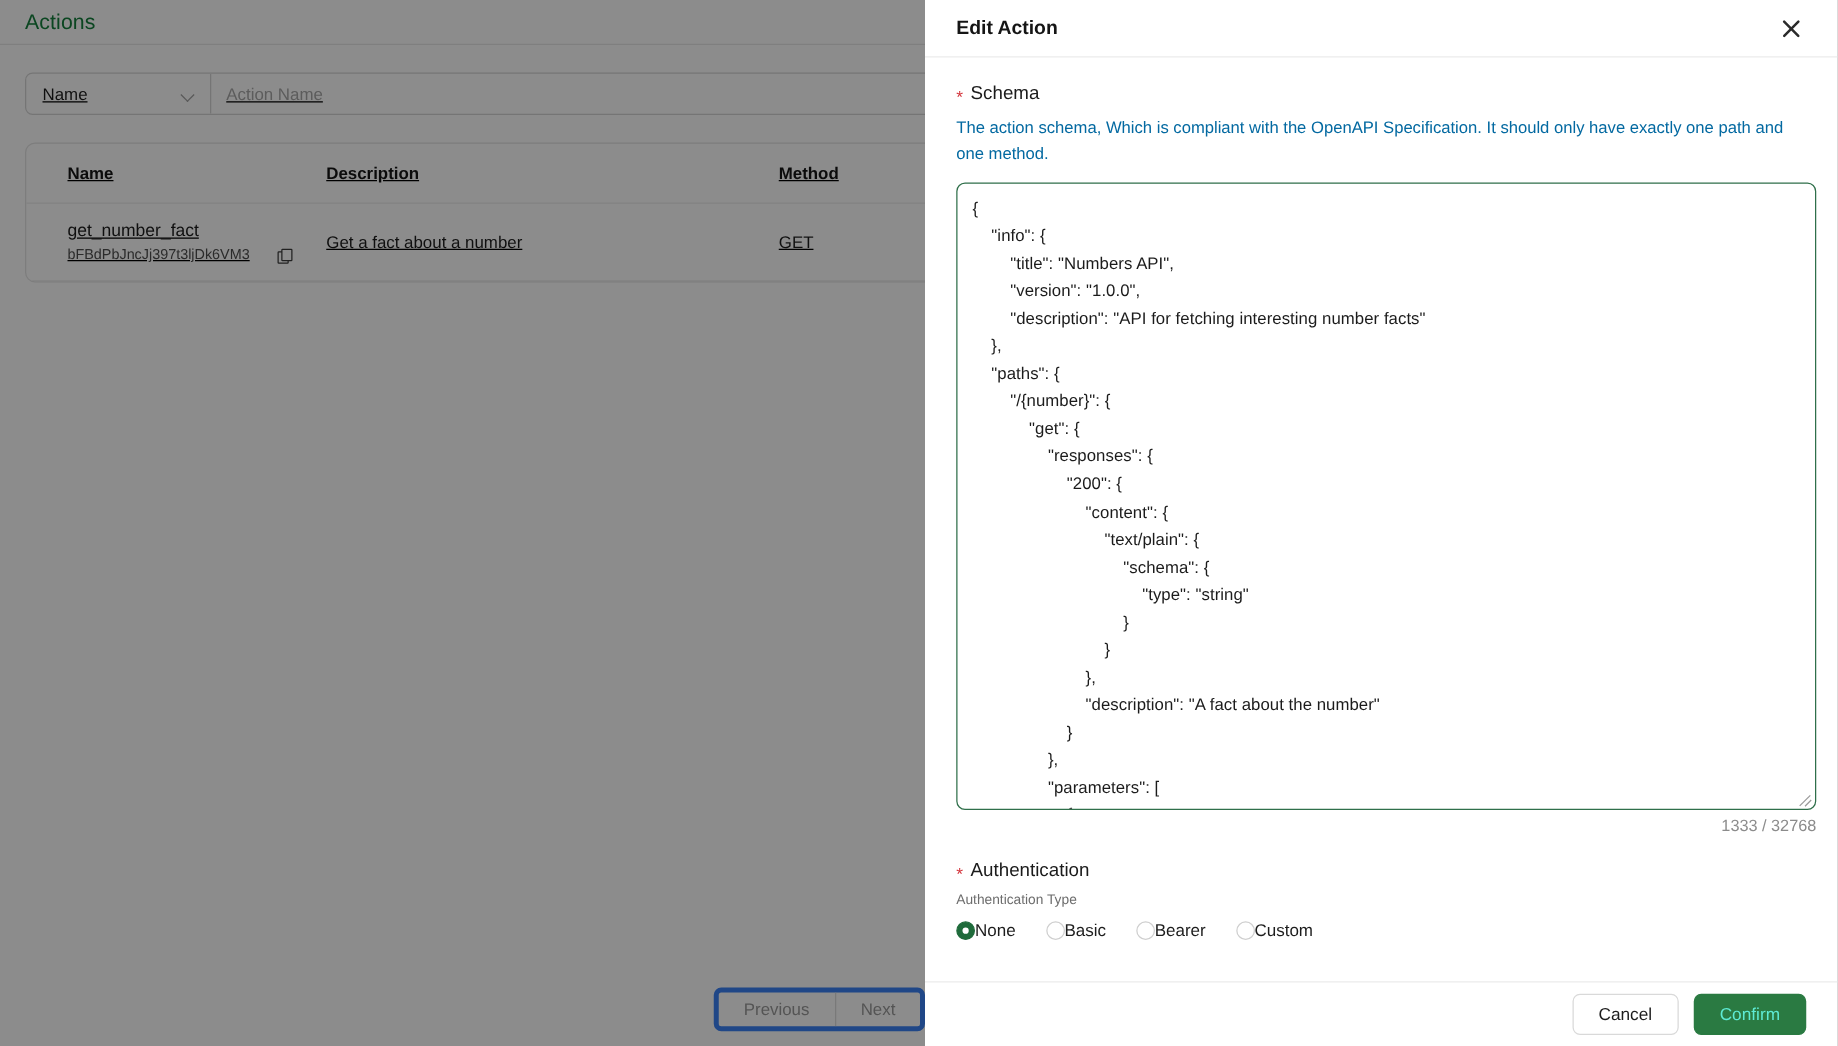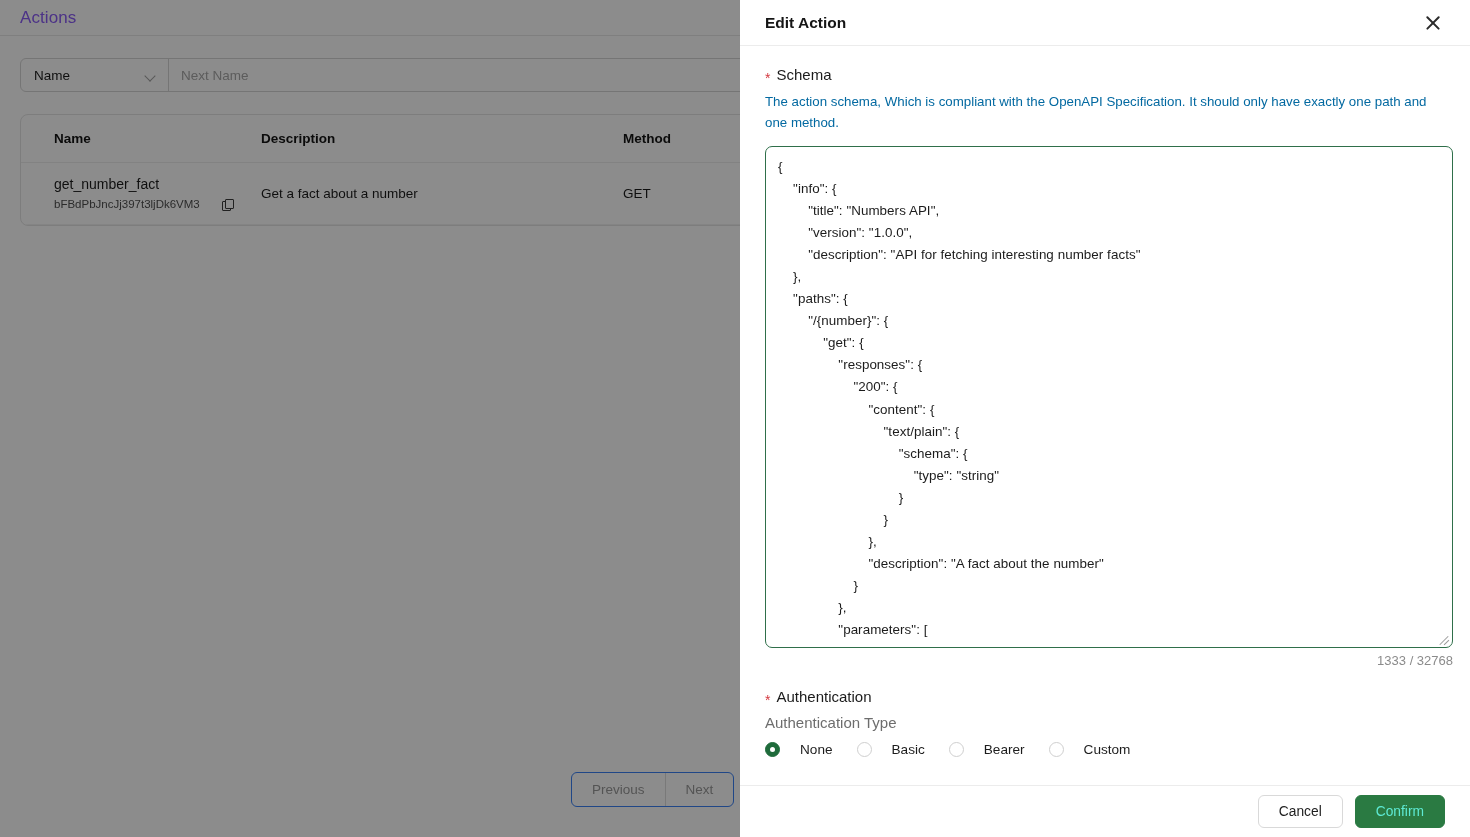--- a/index.html
+++ b/index.html
@@ -27,27 +27,28 @@
 
   .bg-header {
     height: 36px;
     display: flex;
     align-items: center;
     padding: 0 20px;
     border-bottom: 1px solid #e7e7e7;
   }
   .bg-header-title {
     font-size: 17px;
-    color: #8b5cf6;
+    color: #15803d;
     font-weight: 400;
     letter-spacing: 0.1px;
   }
 
   .bg-body {
     padding: 22px 20px 0 20px;
+    text-decoration: underline;
   }
 
   
   .filter-row {
     display: flex;
     align-items: stretch;
     height: 34px;
     border: 1px solid #d6d6d6;
     border-radius: 6px;
     overflow: hidden;
@@ -158,23 +159,23 @@
   }
   .cell-text {
     font-size: 13.5px;
     color: #1d1d1d;
   }
 
   
   .pagination {
     position: absolute;
     left: 571px;
-    top: 772px;
-    display: flex;
-    border: 1px solid #3b82f6;
+    top: 790px;
+    display: flex;
+    border: 4px solid #3b82f6;
     border-radius: 6px;
     overflow: hidden;
     background: #fff;
     height: 35px;
   }
   .page-btn {
     padding: 0 20px;
     display: flex;
     align-items: center;
     font-size: 13.5px;
@@ -301,33 +302,33 @@
     margin-top: 5px;
     width: 688px;
     text-align: right;
     font-size: 13px;
     color: #8b8b8b;
   }
 
   .auth-section { margin-top: 20px; }
   .auth-sub {
     margin-top: 9px;
-    font-size: 15px;
+    font-size: 11px;
     color: #6d6d6d;
   }
   .radio-row {
     margin-top: 11px;
     display: flex;
     align-items: center;
     gap: 10px;
   }
   .radio-opt {
     display: flex;
     align-items: center;
-    gap: 20px;
+    gap: 0;
     padding-right: 14px;
     cursor: pointer;
   }
   .radio-dot {
     width: 15px; height: 15px;
     border-radius: 50%;
     border: 1.6px solid #cfcfcf;
     background: #fff;
     position: relative;
     flex: 0 0 auto;
@@ -393,21 +394,21 @@
     </div>
 
     <div class="bg-body">
 
       <div class="filter-row">
         <div class="filter-select">
           <span>Name</span>
           <span class="chev"></span>
         </div>
         <div class="filter-input">
-          <span>Next Name</span>
+          <span>Action Name</span>
         </div>
       </div>
 
       <div class="table-wrap">
 
         <div class="trow thead">
           <div class="th col-name">Name</div>
           <div class="th col-desc">Description</div>
           <div class="th col-method">Method</div>
           <div class="col-rest"></div>

